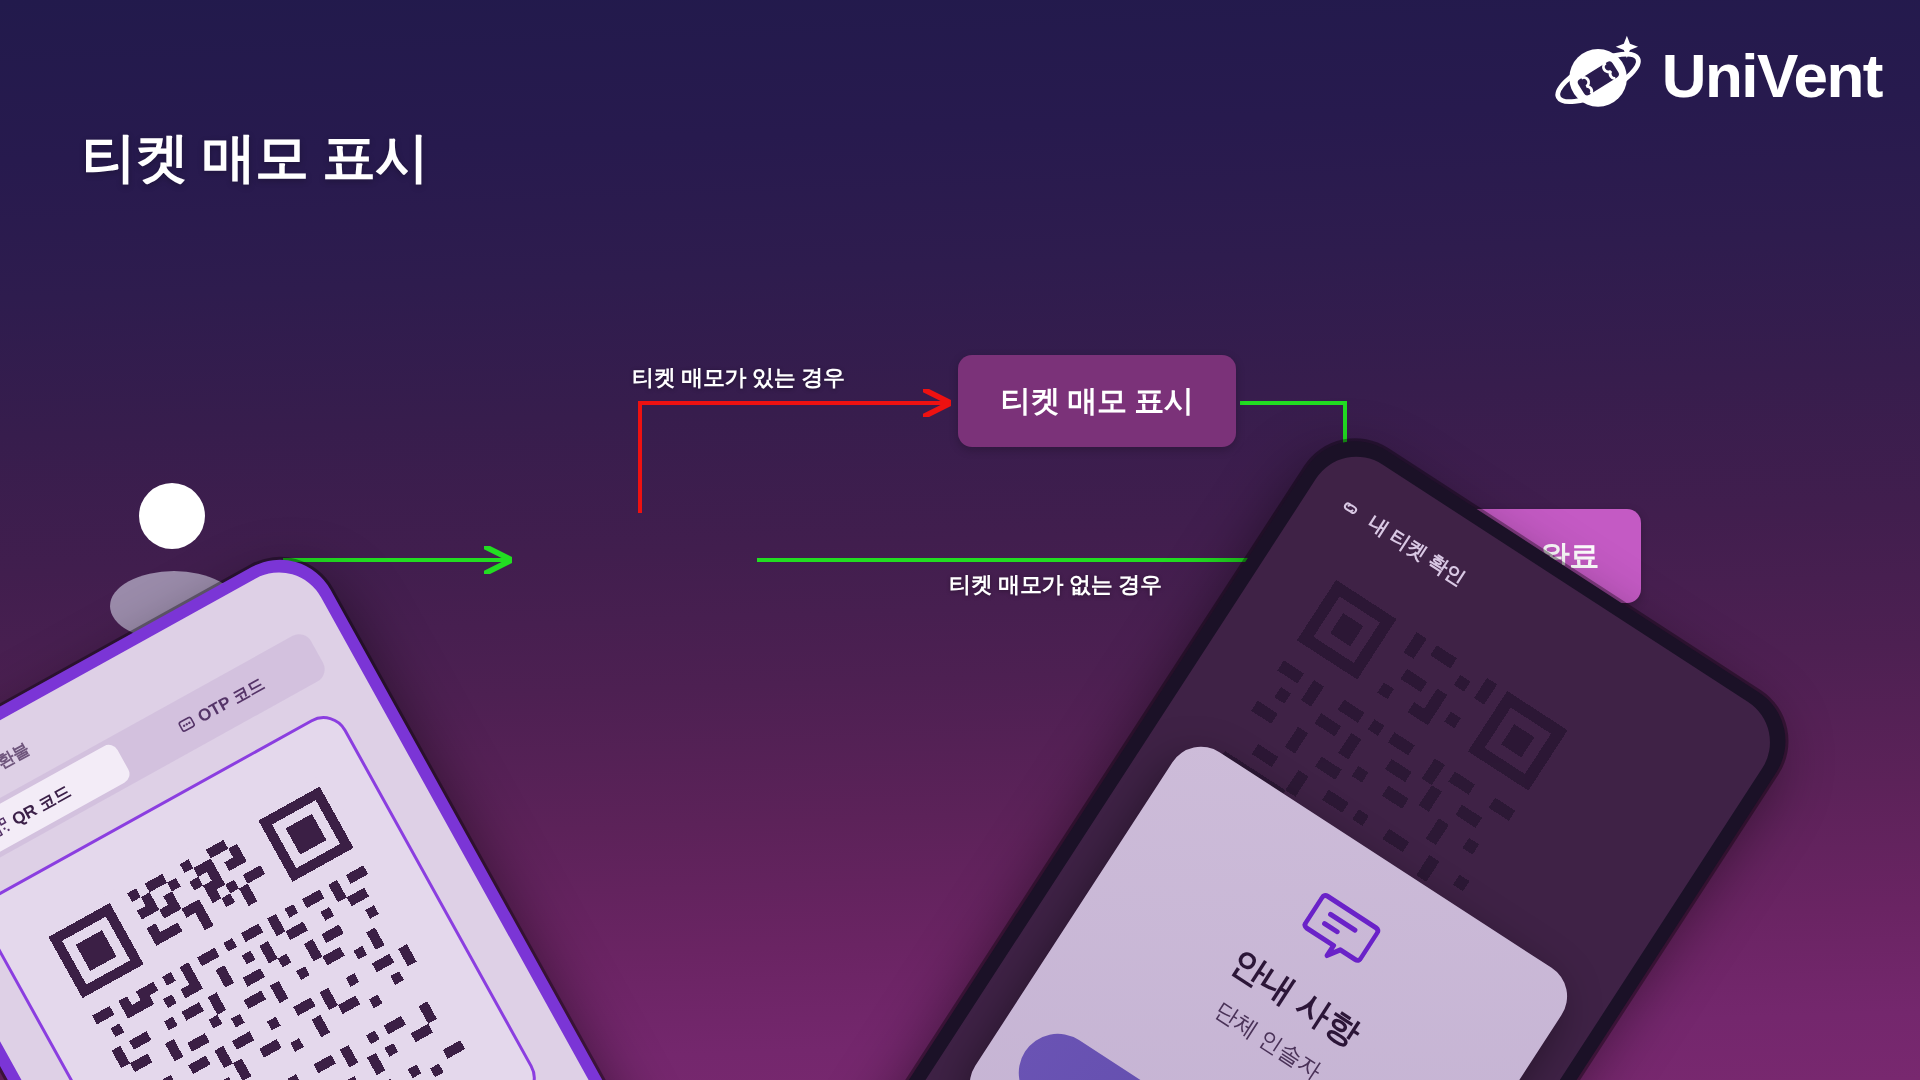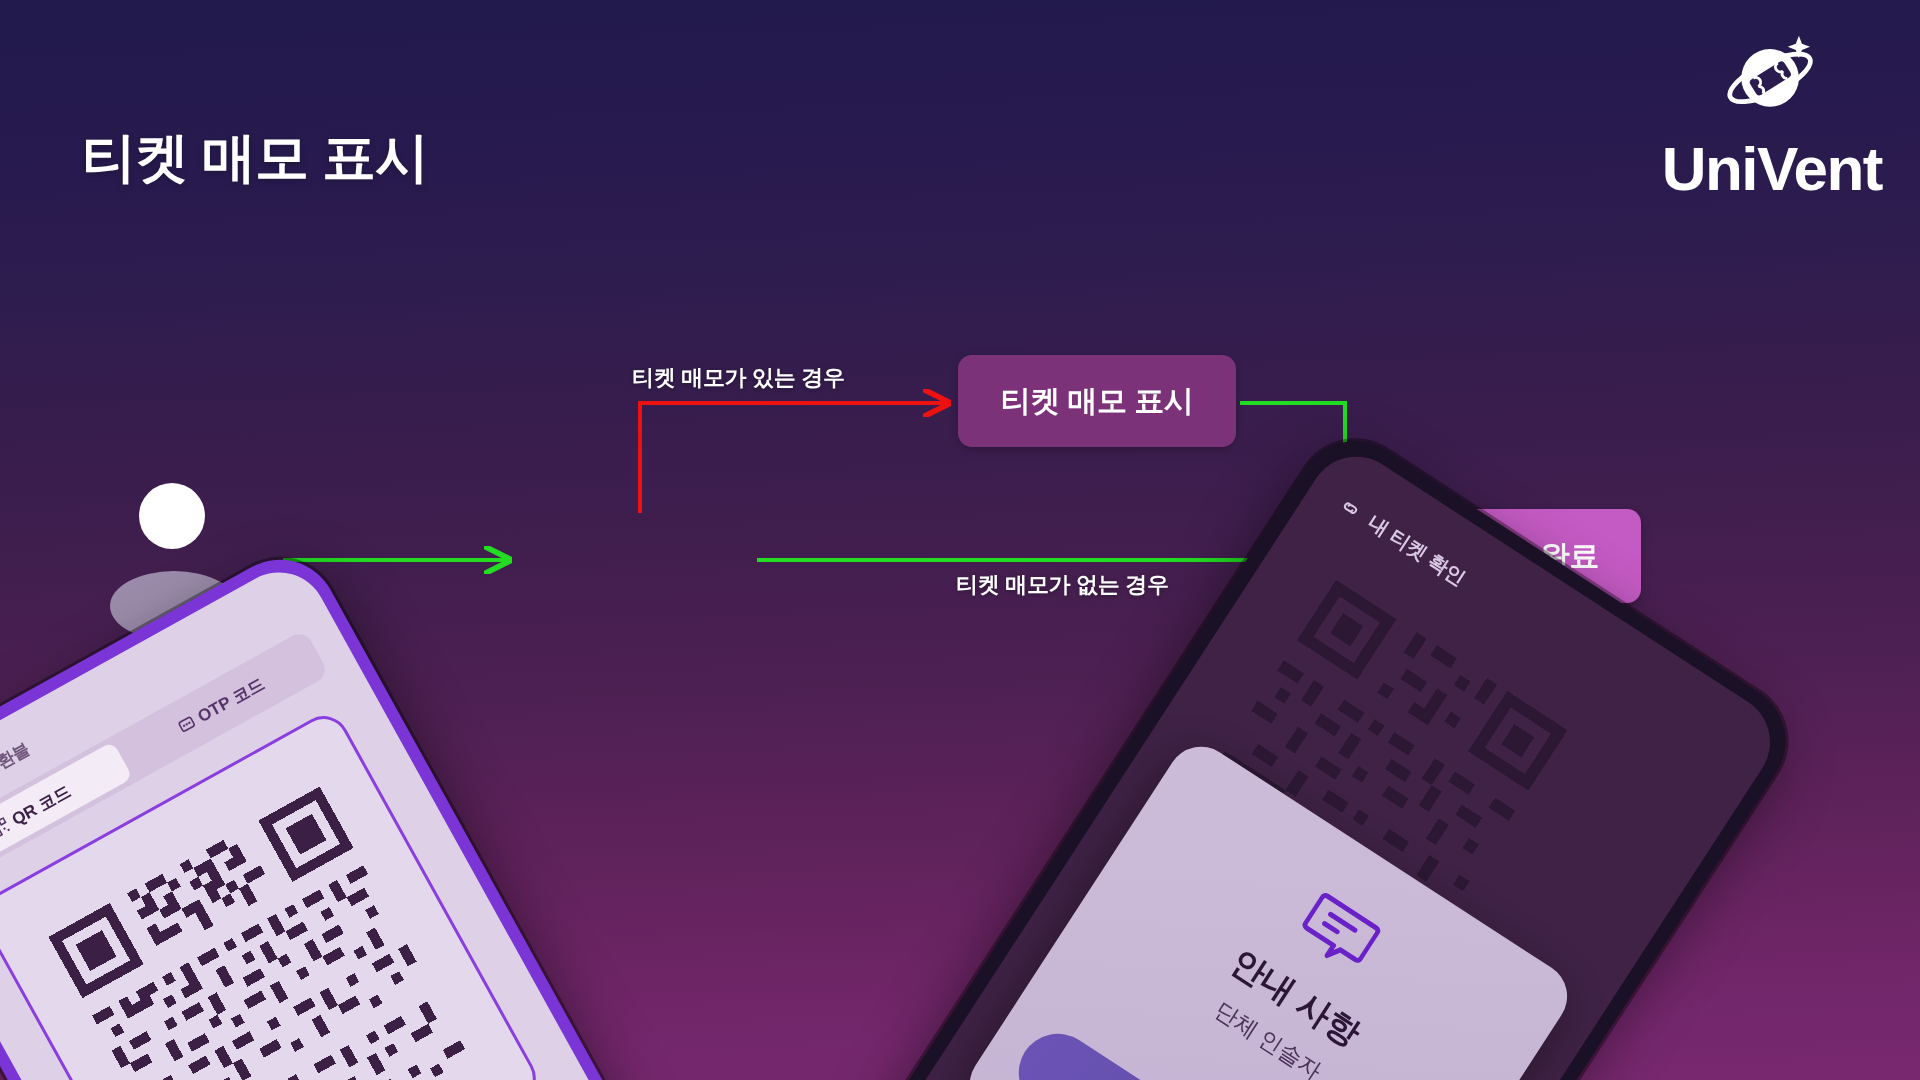--- a/index.html
+++ b/index.html
@@ -22,21 +22,21 @@
         #6a2463 85%,
         #74276d 94%,
         #78286f 100%);
     overflow: hidden;
   }
 
   
   #logo {
     position: absolute;
     top: 28px; right: 38px;
-    display: flex; align-items: center; gap: 14px; flex-direction: column;
+    display: flex; align-items: center; gap: 14px;
   }
   #logo .mark { width: 96px; height: 96px; display:block; }
   #logo .wordmark {
     color: #ffffff;
     font-size: 62px;
     font-weight: 700;
     letter-spacing: -1.5px;
     line-height: 1;
     white-space: nowrap;
   }
@@ -89,21 +89,21 @@
   .edge-label {
     position: absolute;
     color: #ffffff;
     font-size: 22px;
     font-weight: 600;
     letter-spacing: -0.3px;
     white-space: nowrap;
     text-shadow: 0 1px 4px rgba(0,0,0,.35);
   }
   #label-has-memo { left: 632px; top: 363px; }
-  #label-no-memo  { left: 949px; top: 570px; margin-left: 7px; }
+  #label-no-memo  { left: 949px; top: 570px; }
 
   
   #person { position: absolute; left: 110px; top: 480px; width: 180px; height: 160px; }
 
   
   .phone-wrap { position: absolute; }
 
   #phone-left {
     left: -185px; top: 665px;
     width: 520px; height: 900px;

